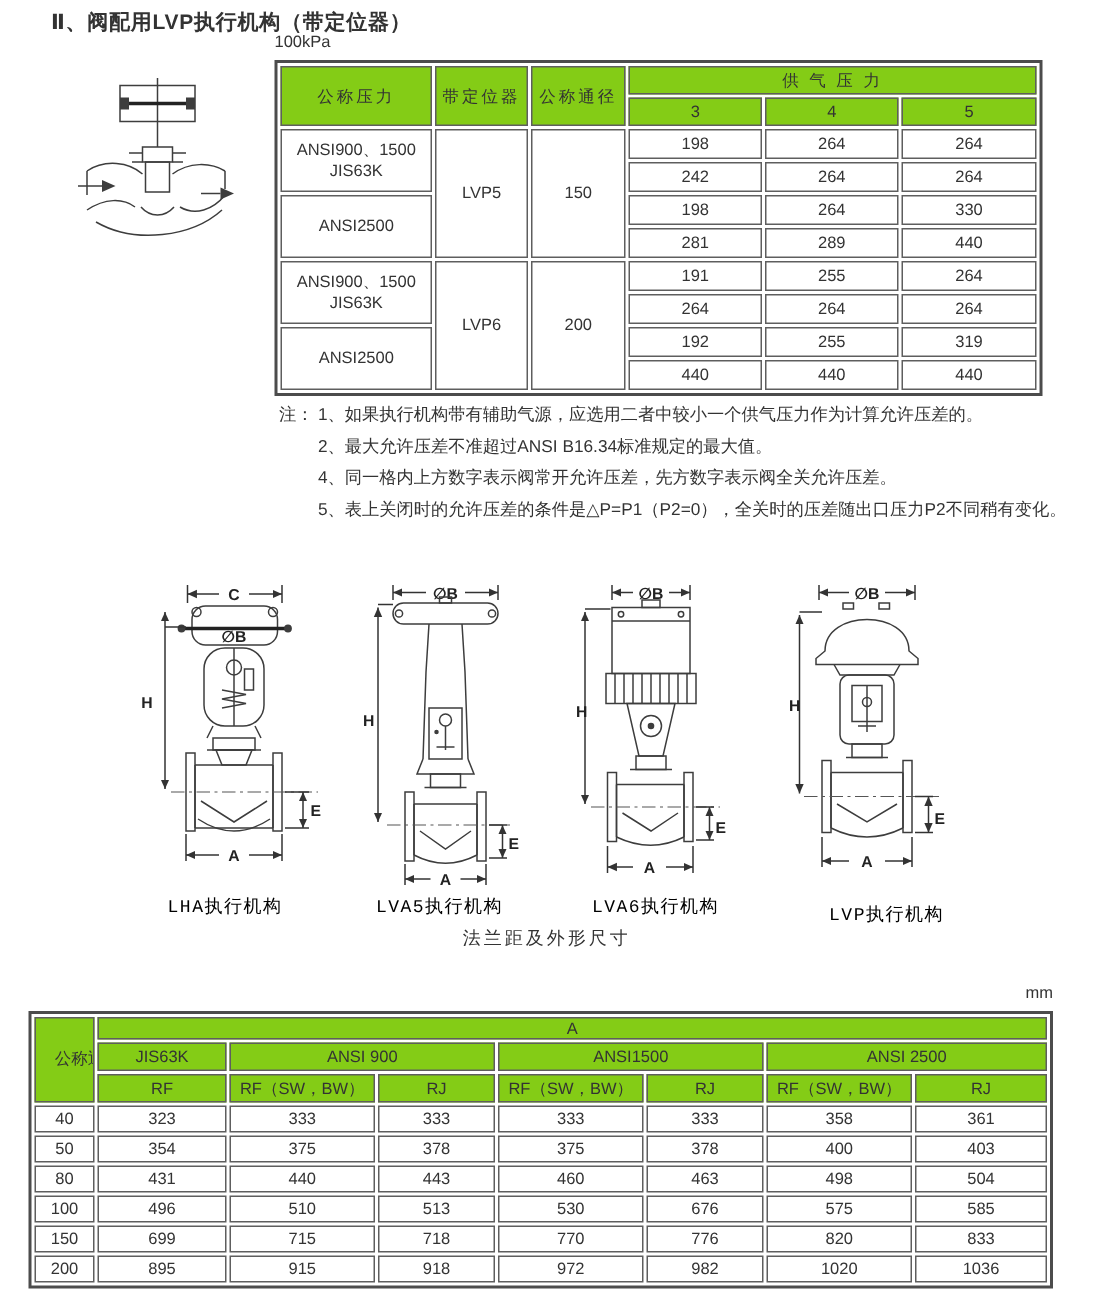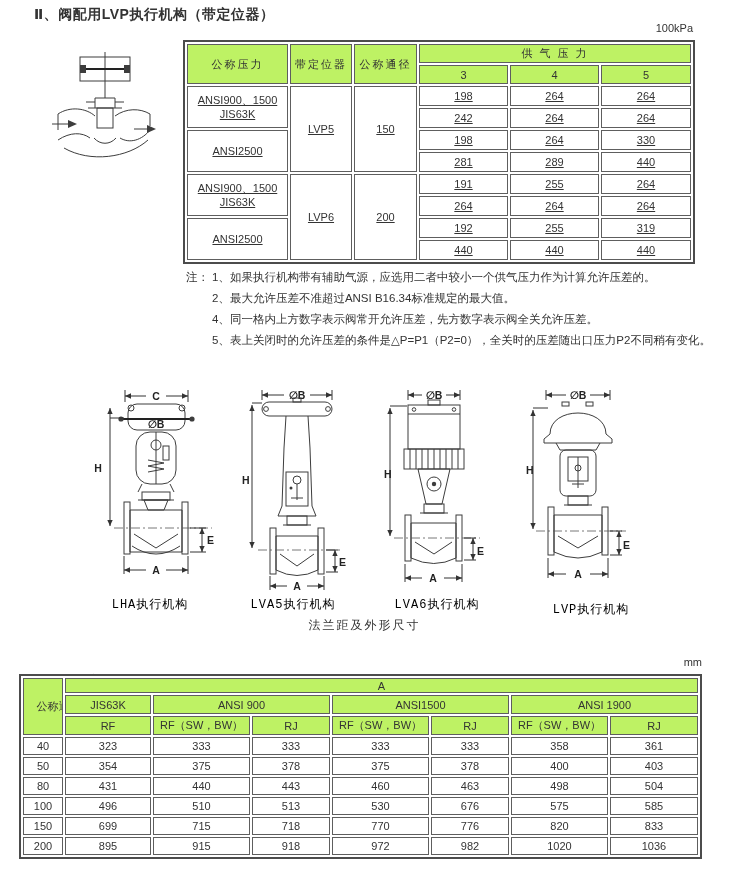--- a/index.html
+++ b/index.html
@@ -1,33 +1,33 @@
 <!DOCTYPE html>
 <html><head>
 <meta charset="utf-8">
 <style>
   html,body{margin:0;padding:0;background:#fff;}
   .page{position:relative;width:741px;height:874px;background:#fff;overflow:hidden;
         font-family:"Liberation Sans","DejaVu Sans",sans-serif;color:#333;padding-left:25px;}
   .doc-title{position:absolute;left:34px;top:6px;font-size:14px;font-weight:bold;letter-spacing:.5px;}
-  .unit-kpa{position:absolute;left:183px;top:22px;width:510px;text-align:right;font-size:11px;}
+  .unit-kpa{position:absolute;left:183px;top:22px;width:510px;text-align:left;font-size:11px;}
   .unit-mm{position:absolute;left:19px;top:656px;width:683px;text-align:right;font-size:11px;}
   .sec-title{position:absolute;left:46px;top:672px;font-size:13px;font-weight:600;letter-spacing:1px;text-decoration:underline;}
   .fig-caption{position:absolute;left:0;top:617px;width:729px;text-align:center;font-size:12px;letter-spacing:2px;}
 
   table{border-collapse:separate;border-spacing:2px;table-layout:fixed;border:2px solid #4c4c4c;background:#fff;}
   th,td{border:1px solid #5e5e5e;text-align:center;vertical-align:middle;font-size:11px;
         font-weight:normal;padding:0 2px;overflow:hidden;white-space:nowrap;}
-  th{background:#bef264;}
+  th{background:#84cc16;}
   td{background:#fff;}
   .ls{letter-spacing:2px;}
 
   .t1{position:absolute;left:183px;top:40px;width:510px;}
   .t1 th{height:17px;}
-  .t1 td{height:18px;text-decoration:underline;}
+  .t1 td{height:18px;}
   .t1 .name div{line-height:14px;}
 
   .t2{position:absolute;left:19px;top:674px;width:683px;}
   .t2 .h1{height:13px;}
   .t2 .h2{height:17px;}
   .t2 td{height:16px;}
   .vert{width:13px;margin:0 auto;line-height:13px;font-size:11px;word-break:break-all;letter-spacing:0;}
 
   .notes{position:absolute;left:186px;top:267px;font-size:11.5px;line-height:21px;color:#333;}
   .note-row{display:flex;}
@@ -370,21 +370,21 @@
       <tr>
         <th rowspan="3">
             <div class="vert">公称通径</div>
           </th>
         <th colspan="7" class="h1">A</th>
       </tr>
       <tr>
         <th class="h2">JIS63K</th>
         <th class="h2" colspan="2">ANSI 900</th>
         <th class="h2" colspan="2">ANSI1500</th>
-        <th class="h2" colspan="2">ANSI 1900</th>
+        <th class="h2" colspan="2">ANSI 2500</th>
       </tr>
       <tr>
         <th class="h2">RF</th>
         <th class="h2">RF（SW，BW）</th>
         <th class="h2">RJ</th>
         <th class="h2">RF（SW，BW）</th>
         <th class="h2">RJ</th>
         <th class="h2">RF（SW，BW）</th>
         <th class="h2">RJ</th>
       </tr>

